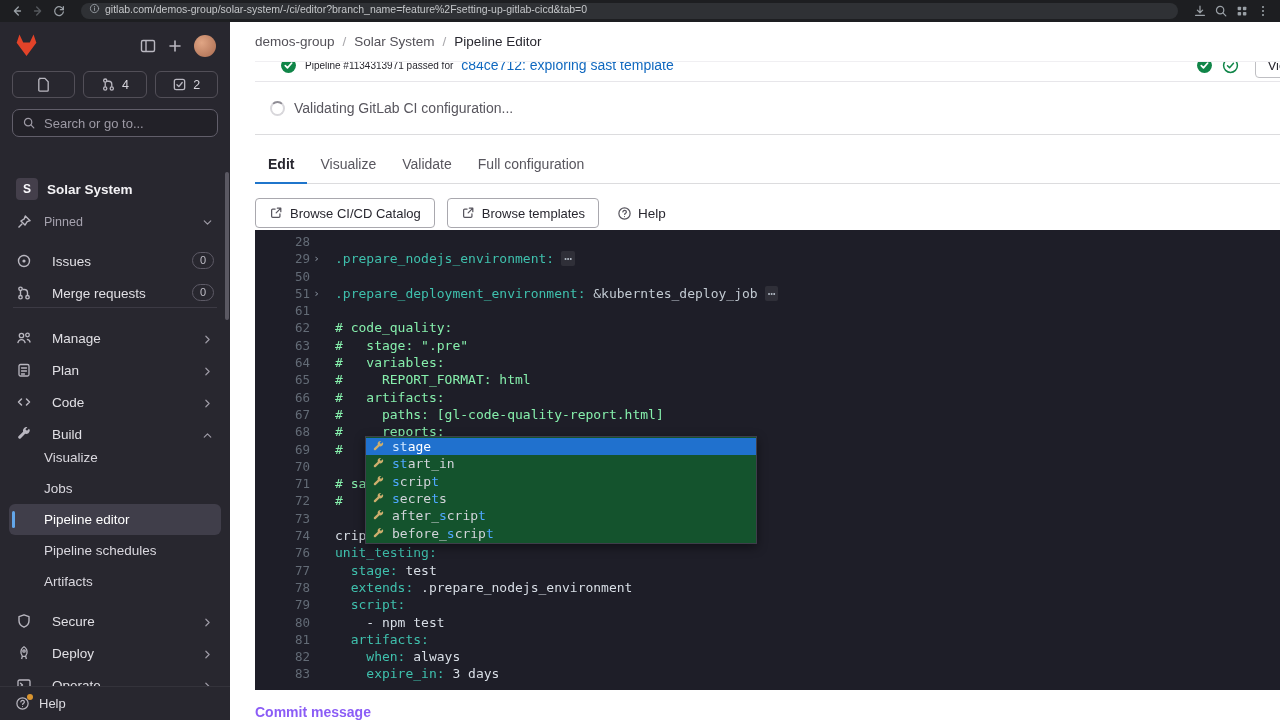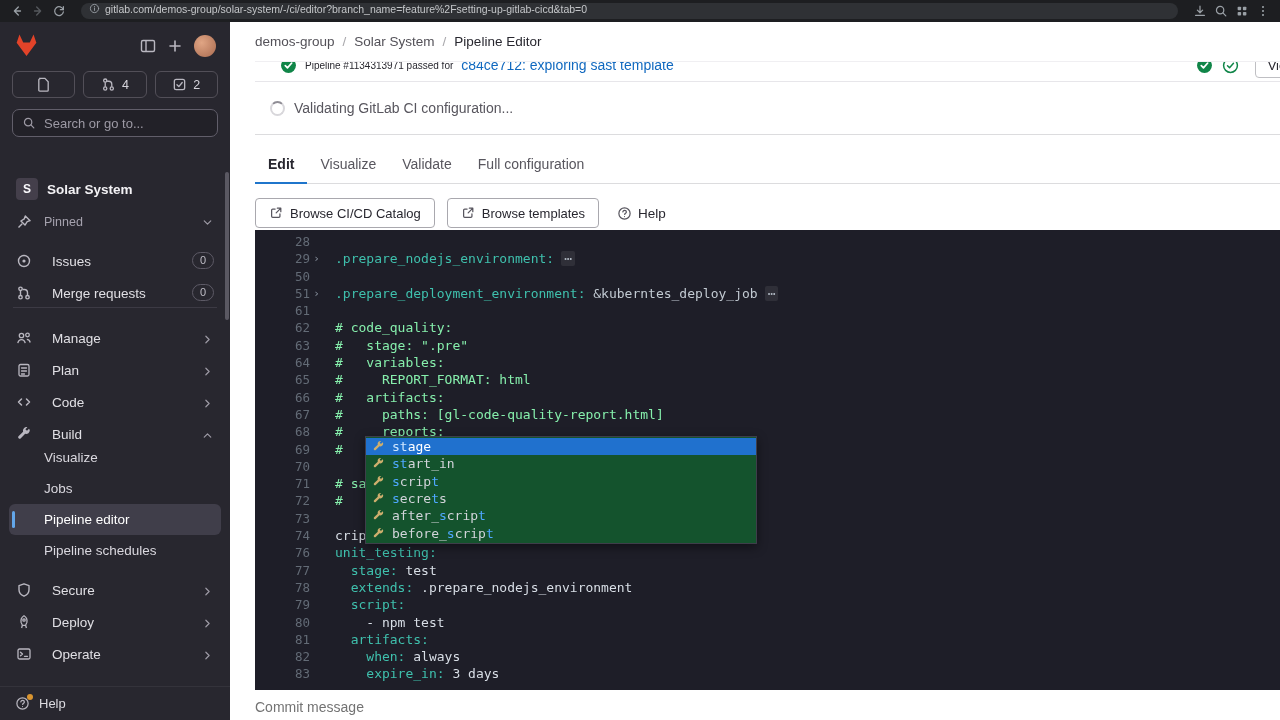--- a/index.html
+++ b/index.html
@@ -94,21 +94,21 @@
   .tk-fold{color:#aab2bc;background:rgba(255,255,255,.08);border-radius:2px;padding:0 3px;margin-left:7px}
 
   .suggest{position:absolute;left:110px;top:206px;width:392px;background:#14532d;border:1px solid #3e3e4a;box-shadow:0 3px 10px rgba(0,0,0,.45);z-index:5;padding:1px 0}
   .srow{display:flex;align-items:center;gap:7px;height:17.3px;padding:0 6px;color:#d2d4da;cursor:pointer}
   .srow.sel{background:#2071ce;color:#fff}
   .sic{width:13px;height:13px;flex:0 0 auto}
   .slabel{font-size:13px;white-space:pre}
   .hl{color:#4fa8ff}
   .sel .hl{color:#cfe6ff}
 
-  .commit-bar{flex:0 0 30px;display:flex;align-items:flex-start;padding-top:9px;font-size:14px;font-weight:400;color:#737373}
+  .commit-bar{flex:0 0 30px;display:flex;align-items:flex-end;padding-top:9px;font-size:14px;font-weight:700;color:#8b5cf6}
 </style>
 </head>
 <body>
 
 <div class="screen">
 
   <div class="browser-bar">
     <span class="bicon" data-icon="back">
         <svg viewBox="0 0 16 16" fill="none" stroke="currentColor" stroke-width="1.5" stroke-linecap="round" stroke-linejoin="round">
           <path d="M9.5 3.5 5 8l4.5 4.5M5 8h7"></path>
@@ -325,20 +325,23 @@
             <span>Visualize</span>
           </div>
           <div class="sb-sub">
             <span>Jobs</span>
           </div>
           <div class="sb-sub active">
             <span>Pipeline editor</span>
           </div>
           <div class="sb-sub">
             <span>Pipeline schedules</span>
+          </div>
+          <div class="sb-sub">
+            <span>Artifacts</span>
           </div>
           <div class="sb-item">
             <span class="sicon" data-icon="secure">
               <svg viewBox="0 0 16 16" fill="none" stroke="currentColor" stroke-width="1.4" stroke-linejoin="round">
                 <path d="M8 1.8 13 3.6v4.2c0 3.2-2 5.2-5 6.4-3-1.2-5-3.2-5-6.4V3.6z"></path>
               </svg>
             </span>
             <span>Secure</span>
             <span class="trail chev" data-icon="chevR">
               <svg viewBox="0 0 16 16" fill="none" stroke="currentColor" stroke-width="1.5" stroke-linecap="round" stroke-linejoin="round">

